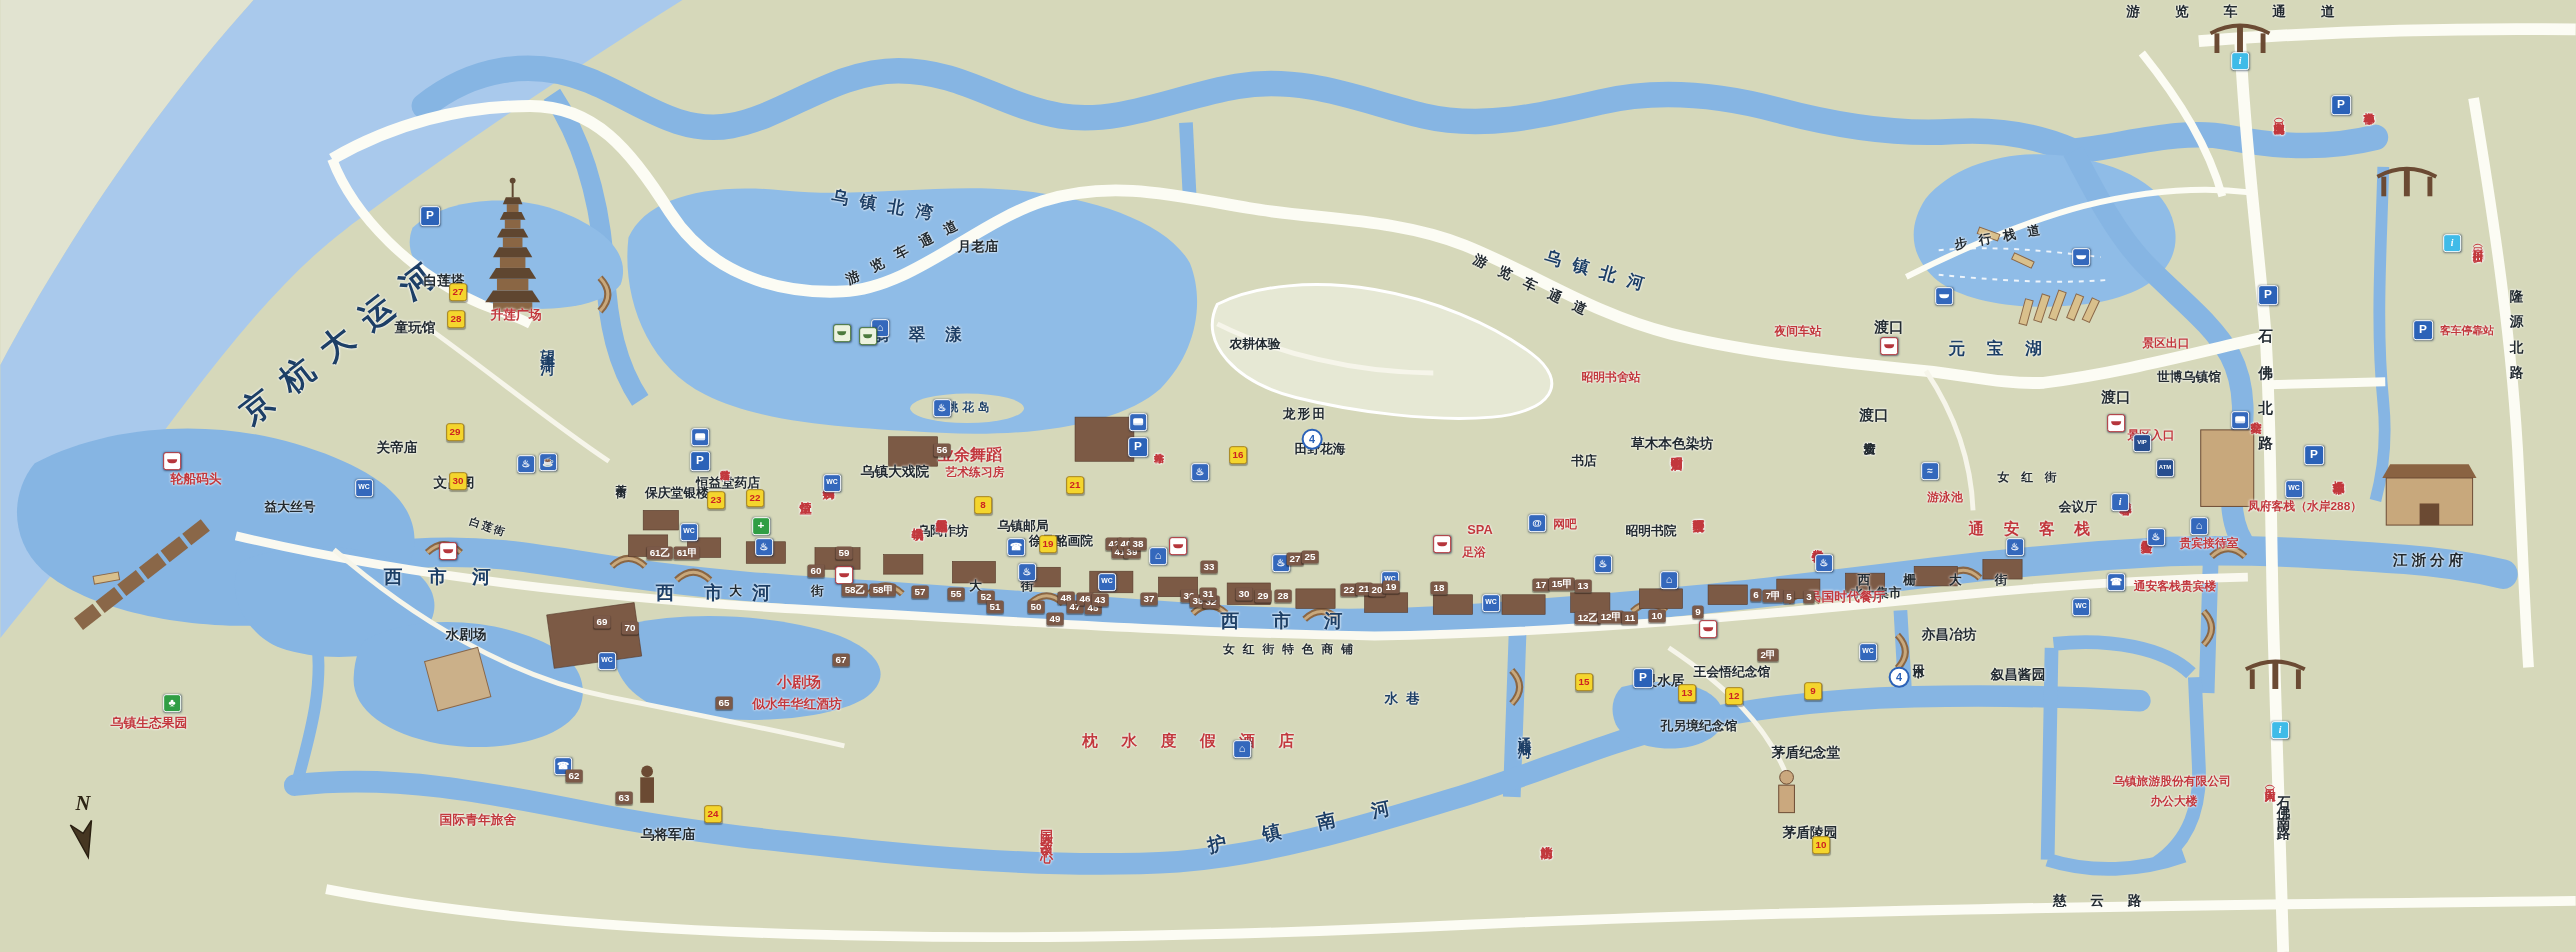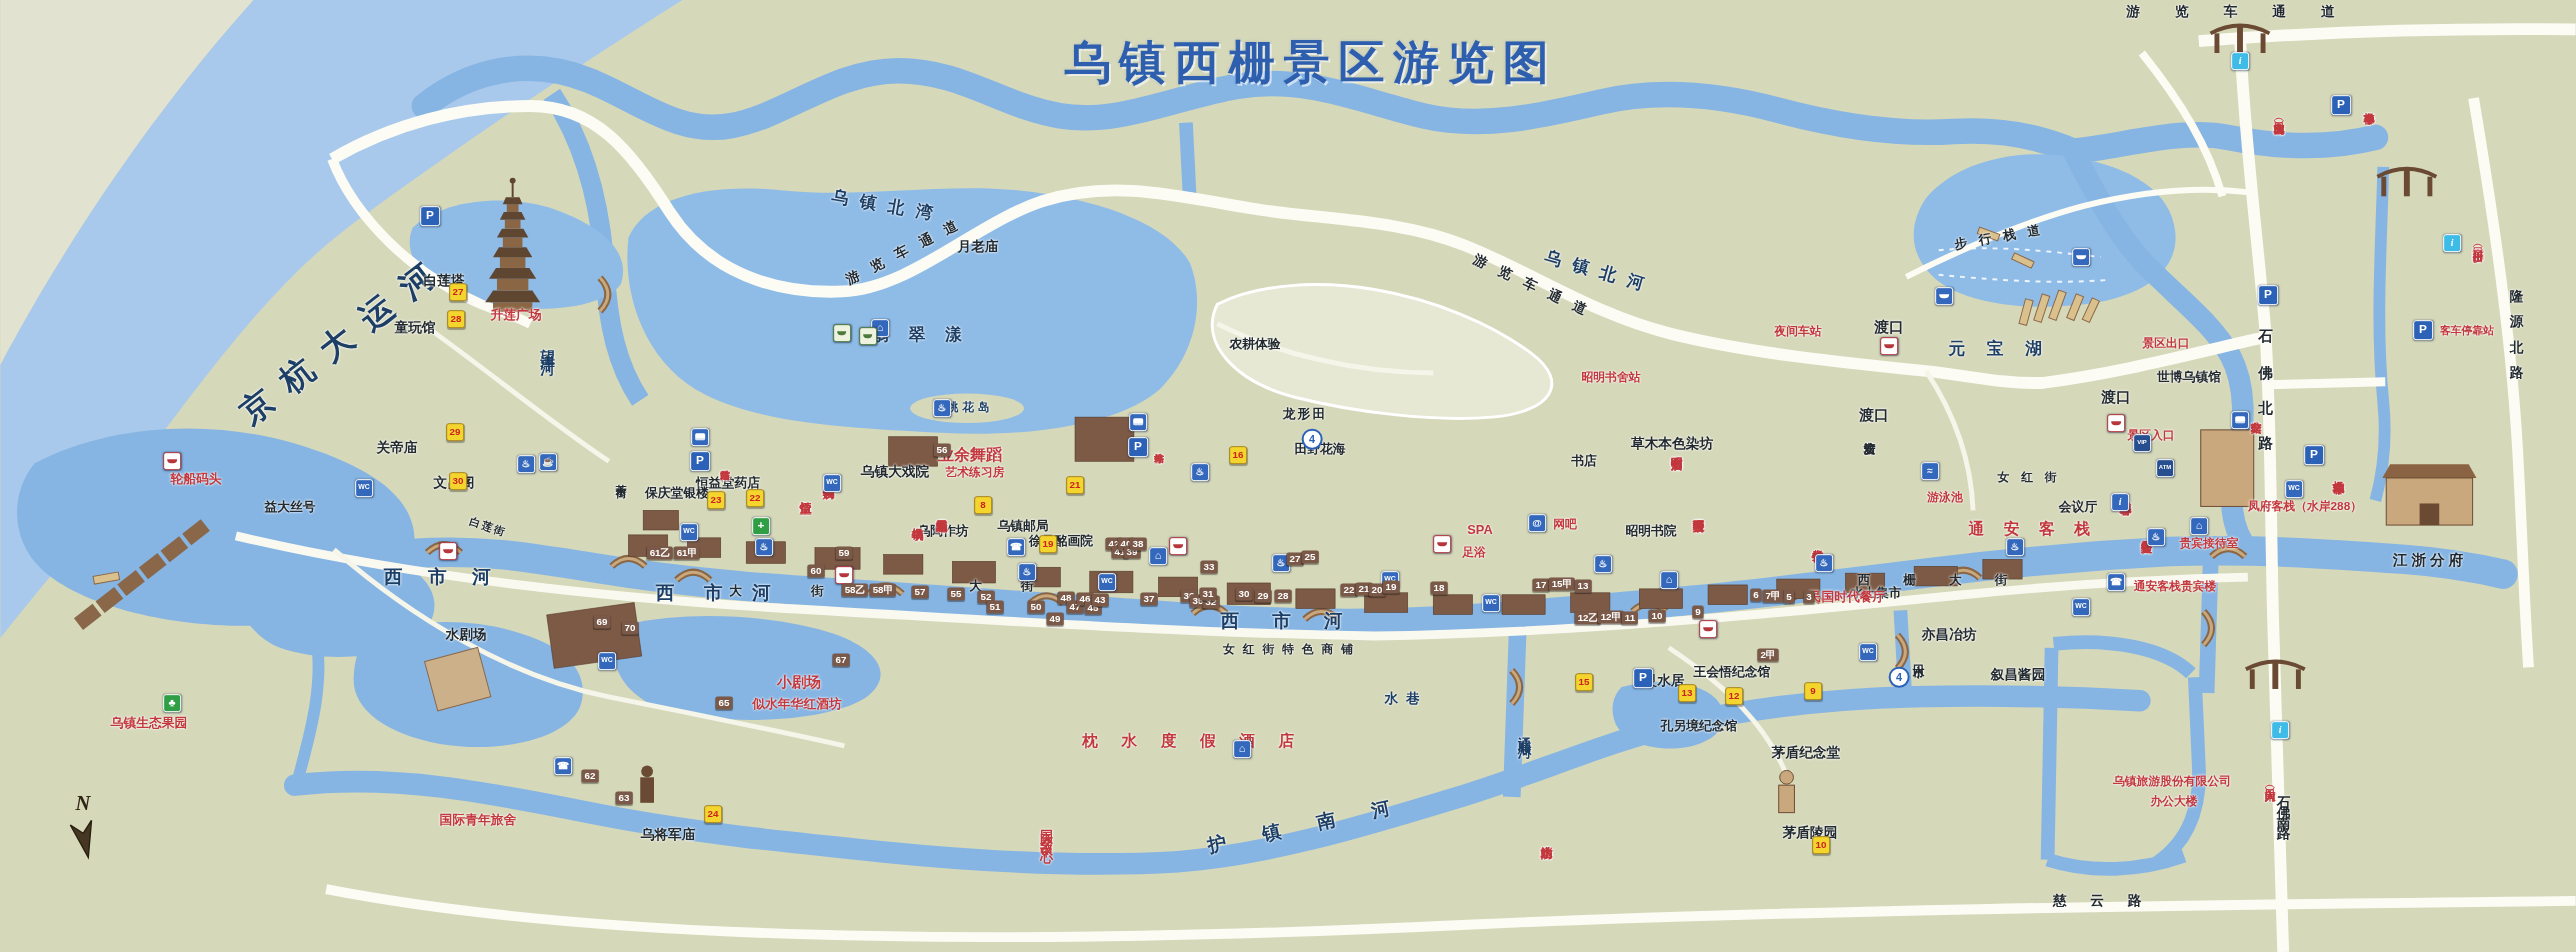--- a/index.html
+++ b/index.html
@@ -403,21 +403,21 @@
       <div class="ic ic-cyan" style="left: 2280px; top: 730px;">i</div>
       <div class="ic ic-cyan" style="left: 2240px; top: 61px;">i</div>
       <div class="ic ic-cyan" style="left: 2452px; top: 243px;">i</div>
     </div>
   <div id="plaques-layer" class="layer">
       <div class="plq" style="left: 602px; top: 622px;">69</div>
       <div class="plq" style="left: 630px; top: 628px;">70</div>
       <div class="plq" style="left: 841px; top: 660px;">67</div>
       <div class="plq" style="left: 724px; top: 703px;">65</div>
       <div class="plq" style="left: 624px; top: 798px;">63</div>
-      <div class="plq" style="left: 590px; top: 776px;">62</div>
+      <div class="plq" style="left: 574px; top: 776px;">62</div>
       <div class="plq" style="left: 660px; top: 553px;">61乙</div>
       <div class="plq" style="left: 687px; top: 553px;">61甲</div>
       <div class="plq" style="left: 816px; top: 571px;">60</div>
       <div class="plq" style="left: 844px; top: 553px;">59</div>
       <div class="plq" style="left: 855px; top: 590px;">58乙</div>
       <div class="plq" style="left: 883px; top: 590px;">58甲</div>
       <div class="plq" style="left: 920px; top: 592px;">57</div>
       <div class="plq" style="left: 942px; top: 450px;">56</div>
       <div class="plq" style="left: 956px; top: 594px;">55</div>
       <div class="plq" style="left: 986px; top: 597px;">52</div>
@@ -476,16 +476,15 @@
       <div class="yplq" style="left: 716px; top: 500px;">23</div>
       <div class="yplq" style="left: 713px; top: 814px;">24</div>
       <div class="yplq" style="left: 458px; top: 292px;">27</div>
       <div class="yplq" style="left: 456px; top: 319px;">28</div>
       <div class="yplq" style="left: 455px; top: 432px;">29</div>
       <div class="yplq" style="left: 458px; top: 481px;">30</div>
       <div class="badge" style="left: 1312px; top: 439px;">4</div>
       <div class="badge" style="left: 1899px; top: 677px;">4</div>
     </div>
 
-  <div id="title">乌镇西栅景区游览图</div>
   <div id="compass-n">N</div>
 </div>
 
 
 </body></html>

